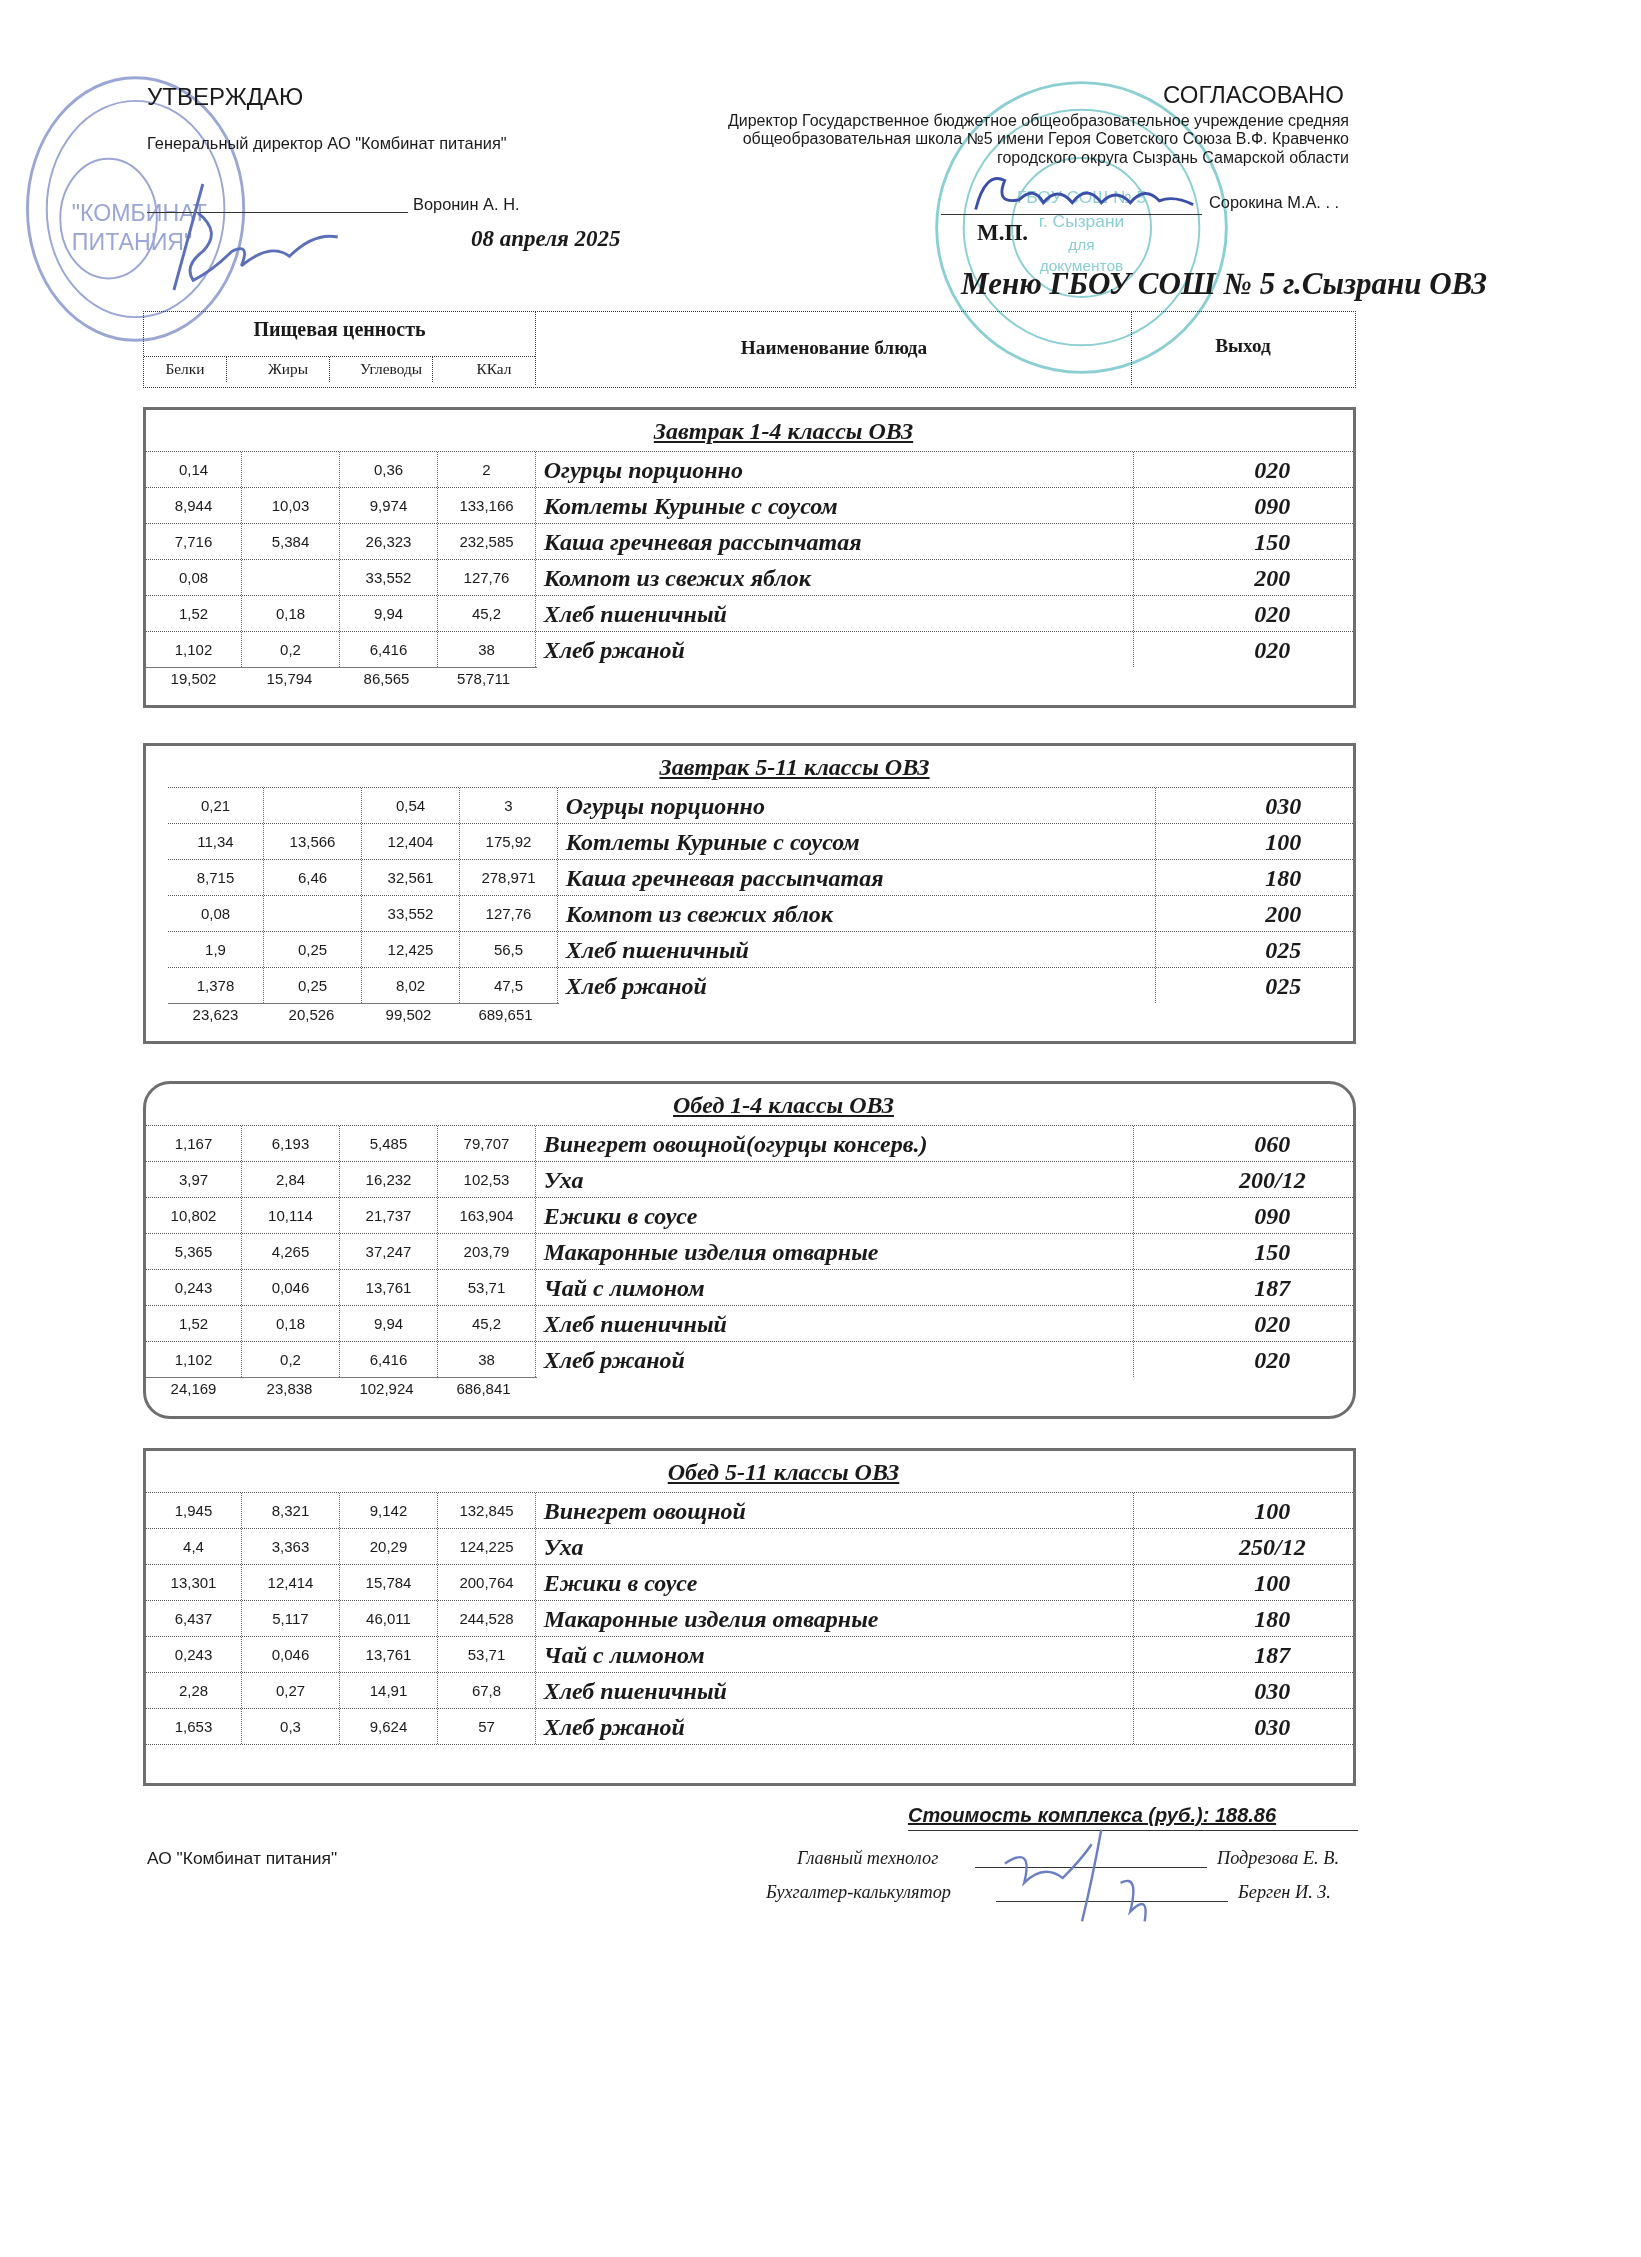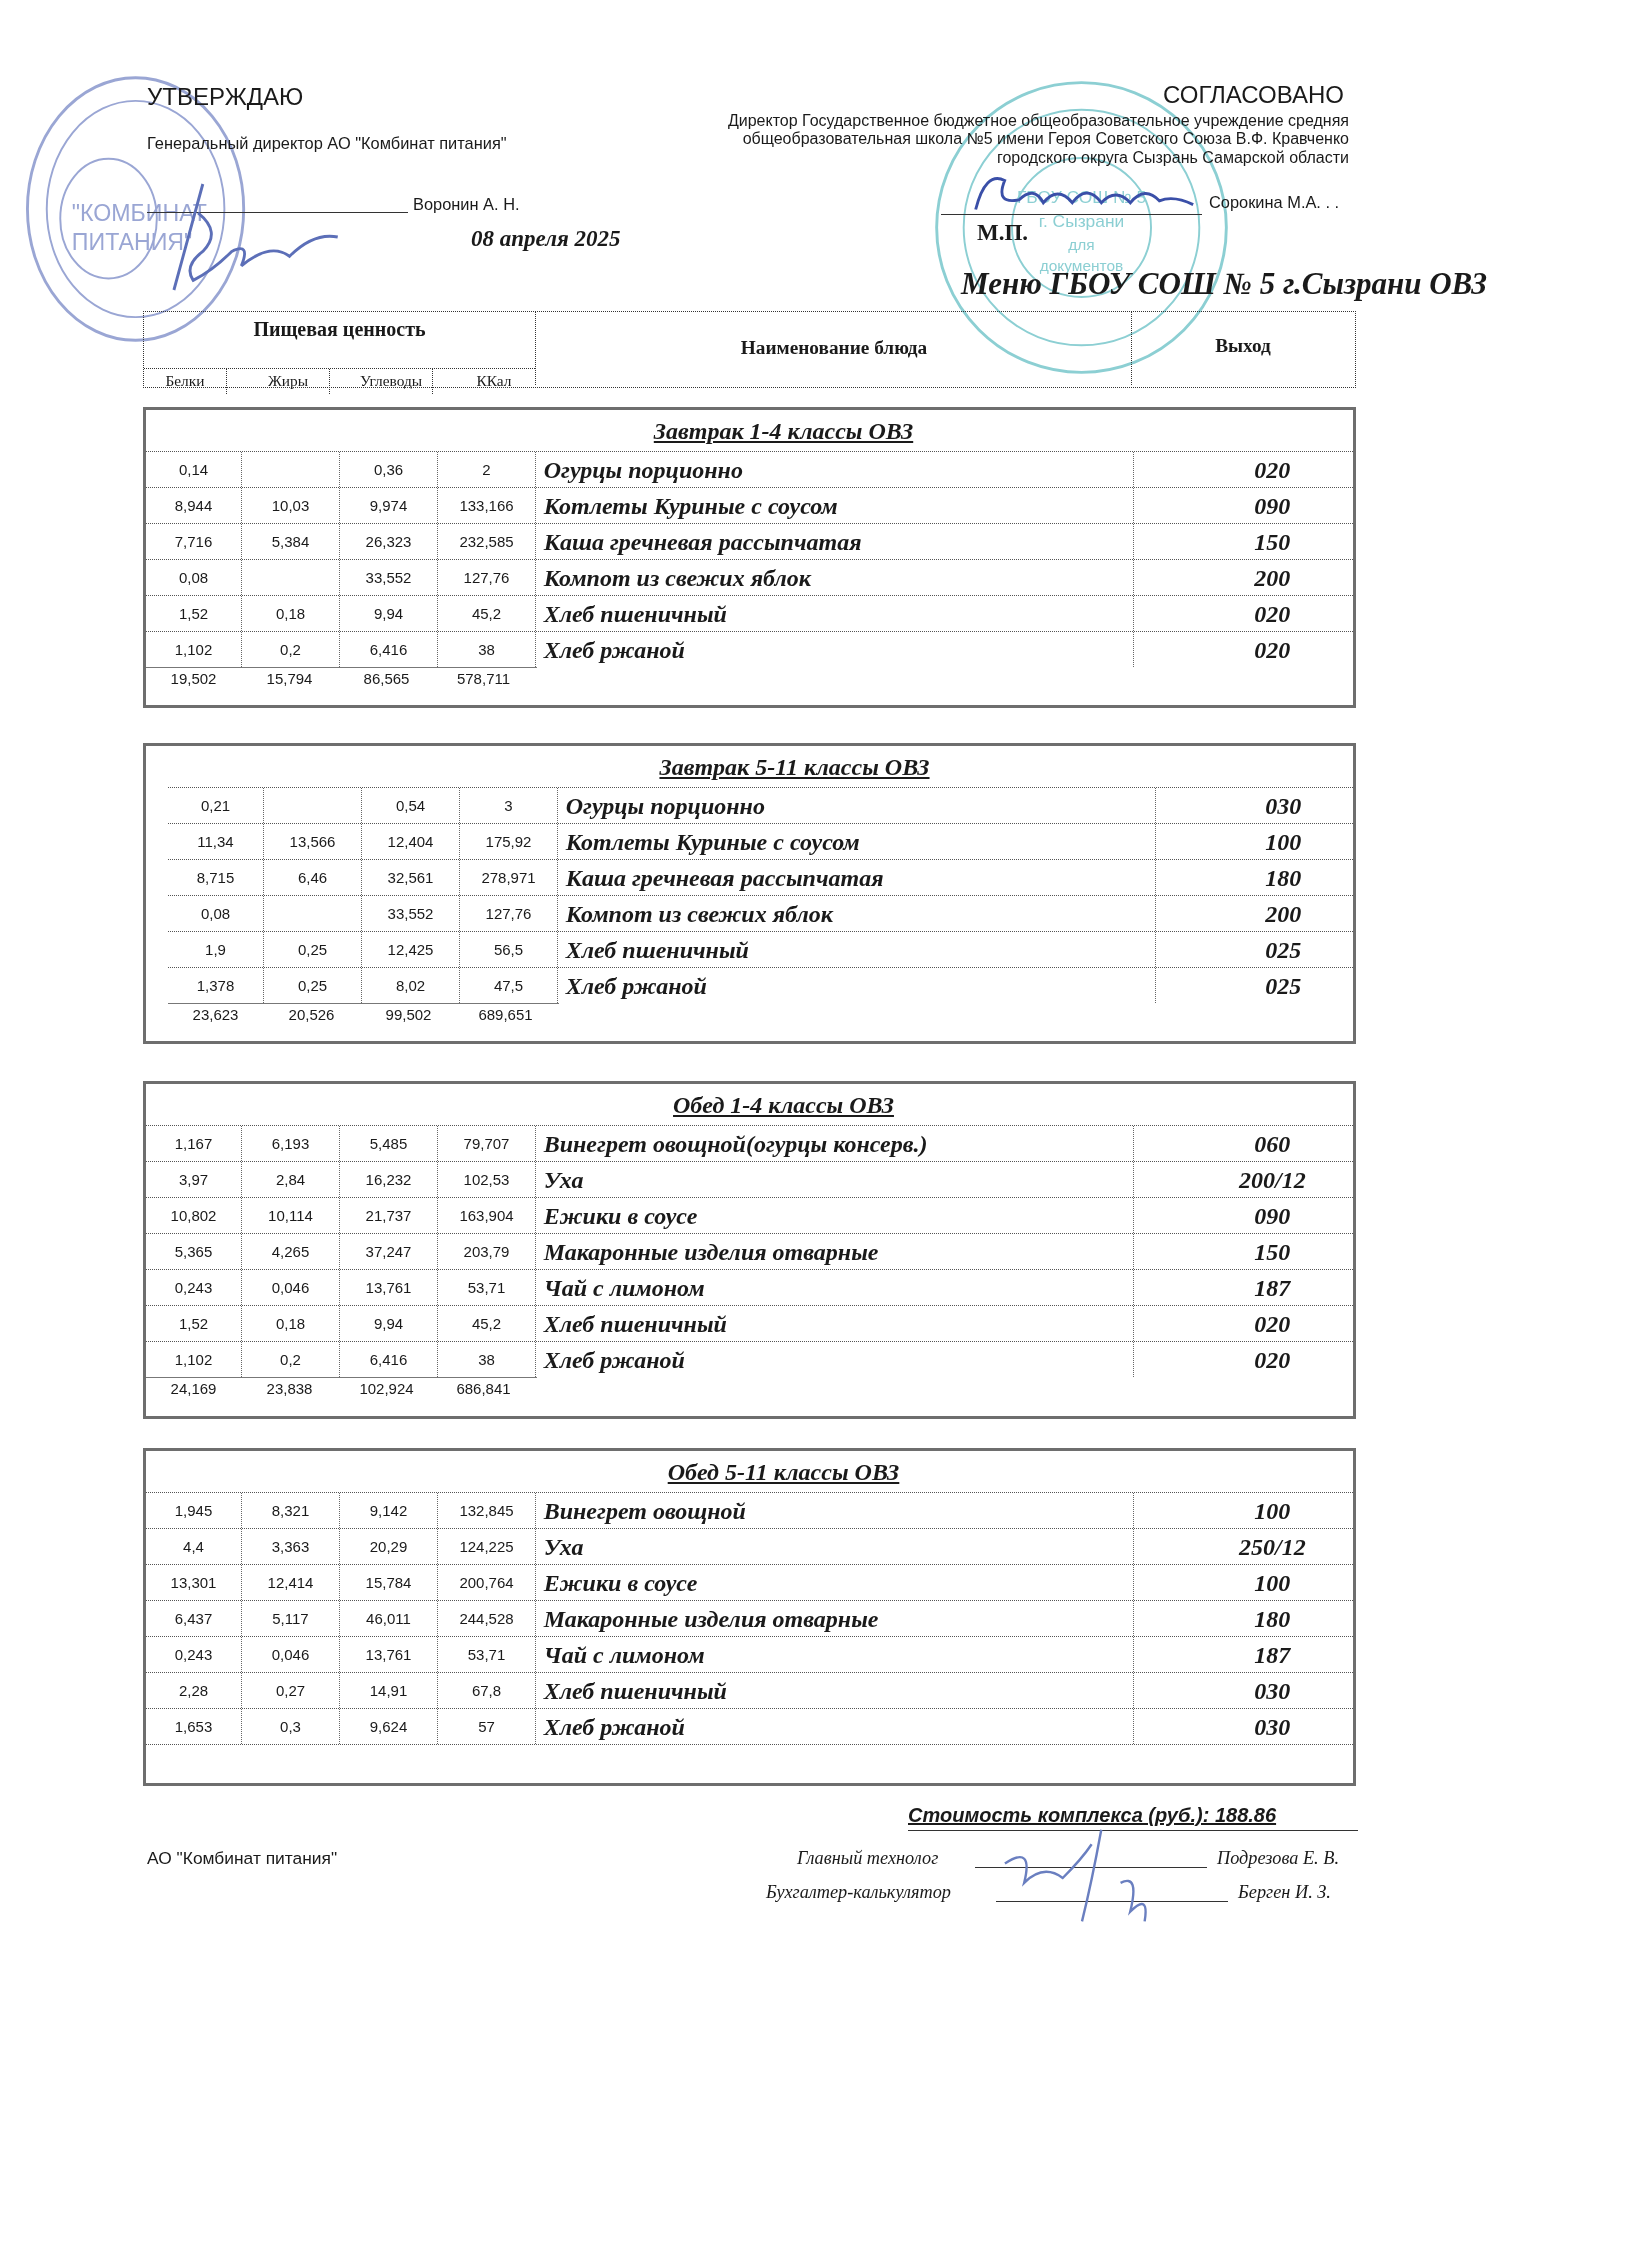--- a/index.html
+++ b/index.html
@@ -19,21 +19,21 @@
   #agree-line { position: absolute; left: 941px; top: 214px; width: 261px; border-bottom: 1.9px solid #333; }
   #agree-name { position: absolute; left: 1209px; top: 193px; font-size: 16.4px; }
   #stamp-mark { position: absolute; left: 977px; top: 220px; font-size: 23px; font-weight: bold; }
 
   #doc-title { position: absolute; left: 0; width: 1487px; top: 266px; text-align: right; font-size: 31px; font-style: italic; font-weight: bold; }
 
   
   #col-header { position: absolute; left: 143px; top: 311px; width: 1213px; height: 77px; border: 1.9px dotted #333; box-sizing: border-box; }
   #col-header .nutr { position: absolute; left: 0; top: 0; width: 391px; height: 73px; border-right: 1.9px dotted #333; }
   #col-header .nutr-title { position: absolute; left: 0; top: 5.8px; width: 391px; text-align: center; font-size: 20px; font-weight: bold; }
-  #col-header .nutr-sub { position: absolute; left: 0; top: 56px; width: 391px; height: 25px; border-top: 1.9px dotted #333; display: flex; gap: 20px; }
+  #col-header .nutr-sub { position: absolute; left: 0; top: 44px; width: 391px; height: 25px; border-top: 1.9px dotted #333; display: flex; gap: 20px; }
   #col-header .nutr-sub span { flex: 1; text-align: center; font-size: 15.4px; line-height: 23px; border-right: 1.9px dotted #333; }
   #col-header .nutr-sub span:last-child { border-right: none; }
   #col-header .dish-h { position: absolute; left: 393px; top: 25px; width: 594px; text-align: center; font-size: 19.3px; font-weight: bold; }
   #col-header .out-h { position: absolute; left: 987px; top: 0; width: 222px; height: 73px; border-left: 1.9px dotted #333; }
   #col-header .out-h span { display: block; text-align: center; font-size: 19.3px; font-weight: bold; margin-top: 23px; }
 
   
   .meal { position: absolute; left: 143px; width: 1213px; border: 3.9px solid #6e6e6e; box-sizing: border-box; background: #fff; }
   .meal-title { text-align: center; font-size: 24px; font-style: italic; font-weight: bold; text-decoration: underline; height: 41px; line-height: 42px; padding-left: 68px; }
   .meal-row { display: flex; height: 35px; border-top: 1.9px dotted #555; }
@@ -234,21 +234,21 @@
       </div>
       <div class="totals-wrap">
         <div class="totals">
           <div class="num sans c0">23,623</div>
           <div class="num sans">20,526</div>
           <div class="num sans">99,502</div>
           <div class="num sans">689,651</div>
         </div>
       </div>
     </div>
-    <div class="meal serif" style="top: 1081px; height: 338px;">
+    <div class="meal serif" style="top: 1081px; height: 338px; border-radius: 27px;">
       <div class="meal-title">Обед 1-4 классы ОВЗ</div>
       <div class="meal-row">
         <div class="num sans c0">1,167</div>
         <div class="num sans">6,193</div>
         <div class="num sans">5,485</div>
         <div class="num sans">79,707</div>
         <div class="dish">Винегрет овощной(огурцы консерв.)</div>
         <div class="yield">060</div>
       </div>
       <div class="meal-row">

